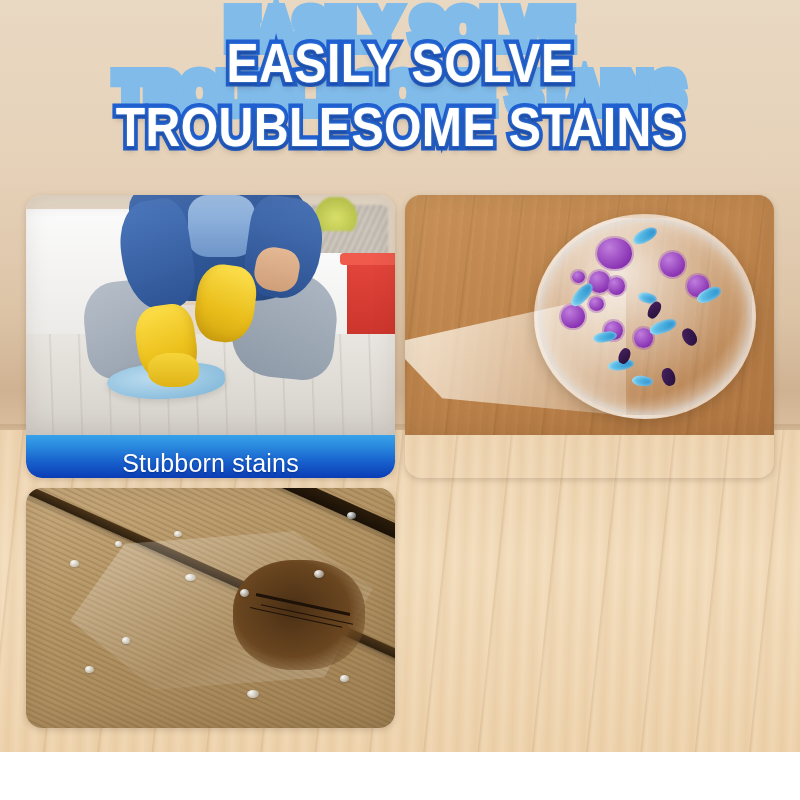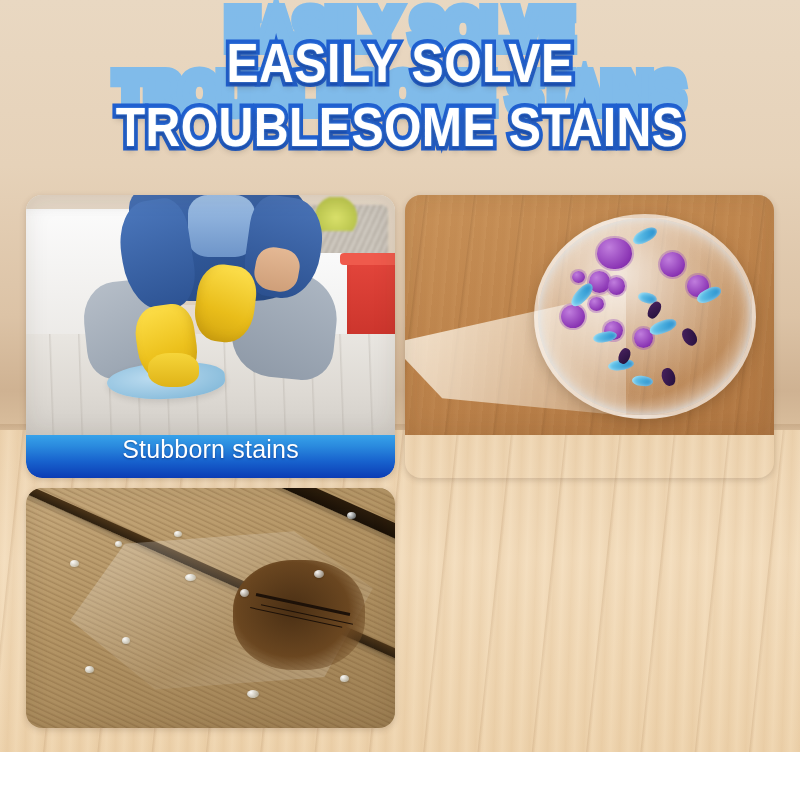--- a/index.html
+++ b/index.html
@@ -121,21 +121,21 @@
   }
   .photo {
     position: relative;
     height: 240px;
     overflow: hidden;
   }
   .caption {
     position: relative;
     height: 43px;
     display: flex;
-    align-items: flex-start;
+    align-items: flex-end;
     justify-content: center;
     background: linear-gradient(180deg,
       #37a2ea 0%,
       #2a8ade 26%,
       #1761cd 62%,
       #0b3cb4 100%);
     border-bottom-left-radius: 16px;
     border-bottom-right-radius: 16px;
   }
   .caption-text {

